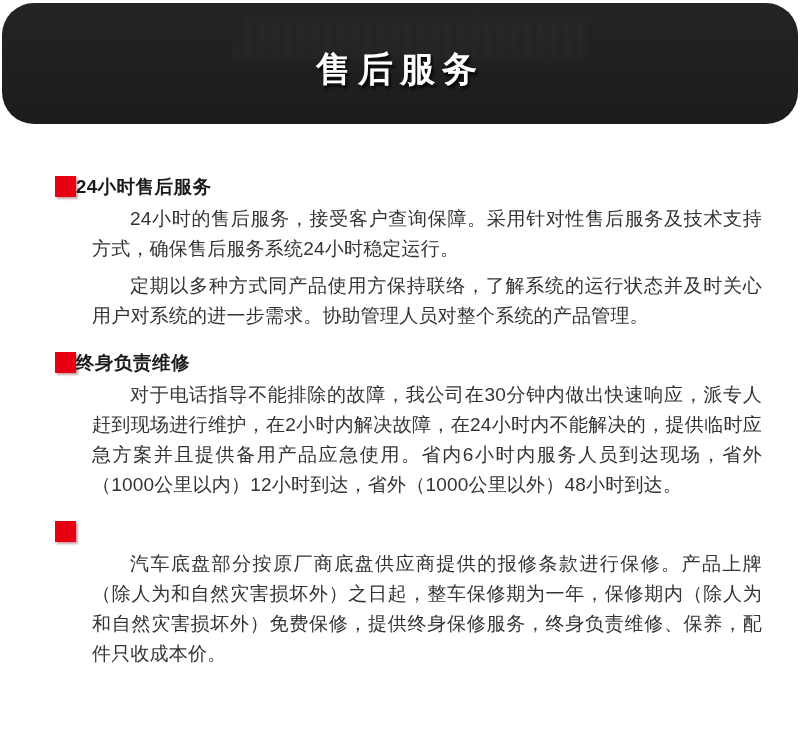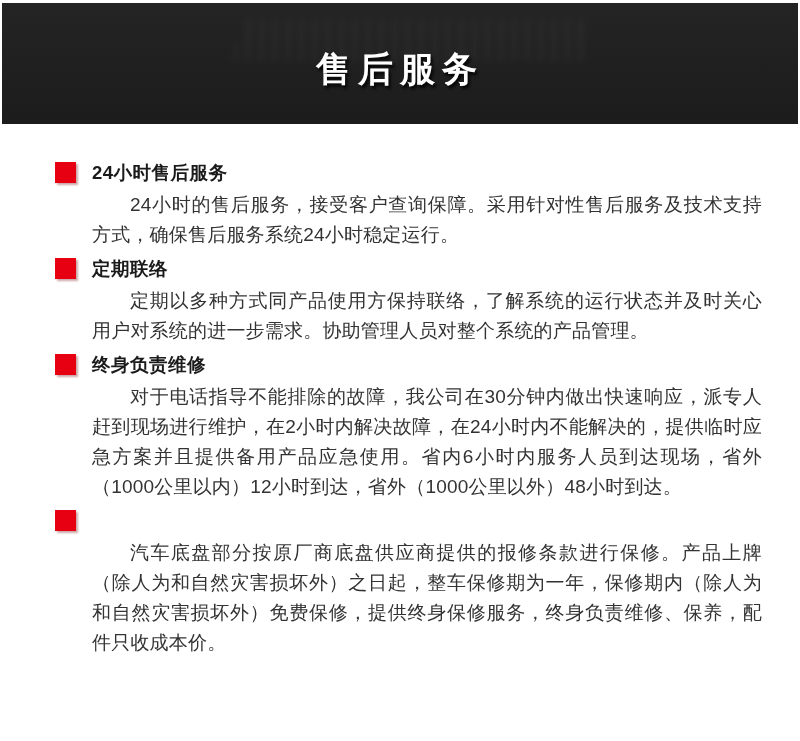--- a/index.html
+++ b/index.html
@@ -14,20 +14,21 @@
   
   .header {
     margin:3px 2px 0 2px;
     height:121px;
     background:linear-gradient(180deg, var(--header-bg-top,#242424), var(--header-bg,#1c1c1c));
     position:relative;
     display:flex;
     align-items:center;
     justify-content:center;
     overflow:hidden;
+    border-radius:32px;
   }
   .ghost {
     position:absolute;
     top:16px; left:235px;
     width:350px; height:42px;
     background:repeating-linear-gradient(78deg,
       rgba(255,255,255,0.045) 0 5px, transparent 5px 13px);
     filter:blur(3px);
     transform:skewX(-12deg);
   }
@@ -40,22 +41,21 @@
     letter-spacing:7px;
     text-shadow:2px 3px 3px rgba(0,0,0,0.85);
     white-space:nowrap;
   }
 
   
   .content { padding:31px 40px 0 55px; }
   .sec-head {
     display:flex;
     align-items:center;
-    gap:16px;
-    margin-top:6px;
+    margin-top:20px;
     height:22px;
   }
   .bullet {
     width:21px; height:21px;
     flex:0 0 auto;
     background:var(--bullet-red,#e60012);
     box-shadow:1.5px 2px 2px rgba(110,0,0,0.35);
   }
   .sec-head h2 {
     font-size:18.5px;
@@ -89,24 +89,20 @@
 
     <section>
       <div class="sec-head">
         <span class="bullet"></span>
         <h2>24小时售后服务</h2>
       </div>
       <p>24小时的售后服务，接受客户查询保障。采用针对性售后服务及技术支持方式，确保售后服务系统24小时稳定运行。</p>
     </section>
 
     <section>
-      <div class="sec-head">
-        <span class="bullet"></span>
-        <h2>定期联络</h2>
-      </div>
       <p>定期以多种方式同产品使用方保持联络，了解系统的运行状态并及时关心用户对系统的进一步需求。协助管理人员对整个系统的产品管理。</p>
     </section>
 
     <section>
       <div class="sec-head">
         <span class="bullet"></span>
         <h2>终身负责维修</h2>
       </div>
       <p>对于电话指导不能排除的故障，我公司在30分钟内做出快速响应，派专人赶到现场进行维护，在2小时内解决故障，在24小时内不能解决的，提供临时应急方案并且提供备用产品应急使用。省内6小时内服务人员到达现场，省外（1000公里以内）12小时到达，省外（1000公里以外）48小时到达。</p>
     </section>

